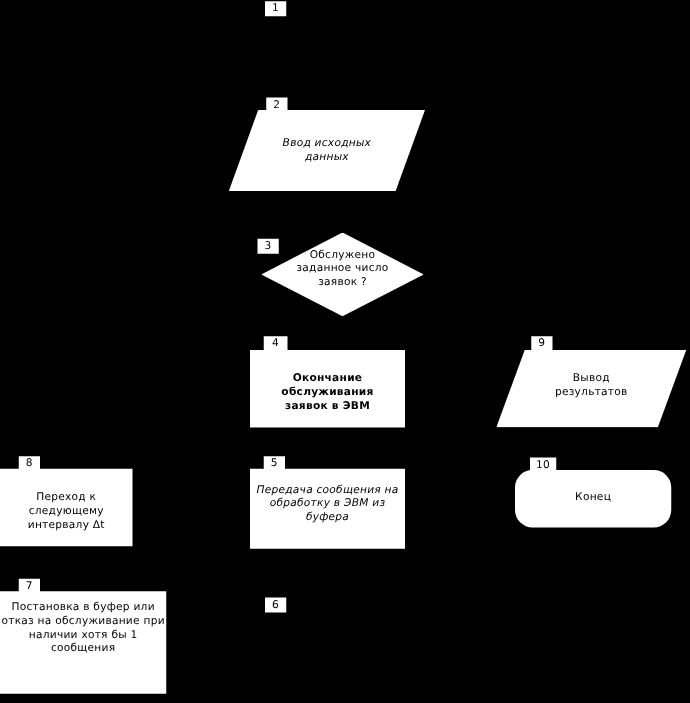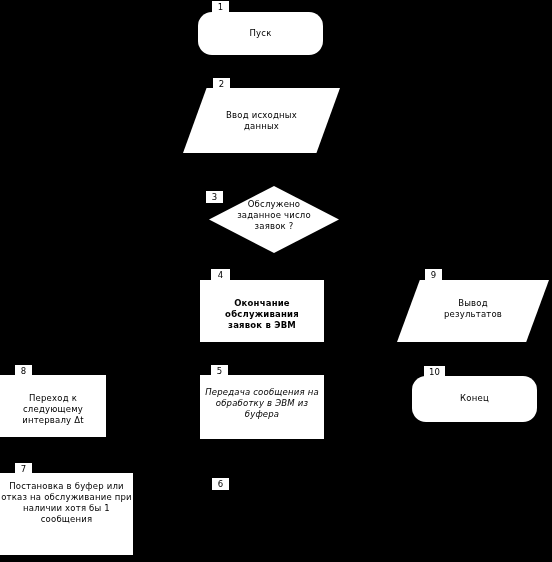--- a/index.html
+++ b/index.html
@@ -63,28 +63,24 @@
     line-height: 12px;
     height: 12px;
     text-align: center;
     letter-spacing: 0.2px;
   }
 </style>
 </head>
 <body>
 
 <div id="canvas">
-    <div class="node" style="left: 198px; top: 12px; width: 125px; height: 43px;">
-      <div class="shape shape-round"></div>
-      <div class="label" style="top: 16px;">Пуск</div>
-    </div>
     <div class="badge" style="left: 212px; top: 1px; width: 17px;">1</div>
     <div class="node" style="left: 183px; top: 88px; width: 157px; height: 65px;">
       <div class="shape shape-para"></div>
-      <div class="label" style="top: 22px;">Ввод исходных
+      <div class="label" style="top: 22px; font-style: italic;">Ввод исходных
 данных</div>
     </div>
     <div class="badge" style="left: 213px; top: 78px; width: 17px;">2</div>
     <div class="node" style="left: 209px; top: 186px; width: 130px; height: 67px;">
       <div class="shape shape-diamond"></div>
       <div class="label" style="top: 13px;">Обслужено
 заданное число
 заявок ?</div>
     </div>
     <div class="badge" style="left: 206px; top: 191px; width: 17px;">3</div>

